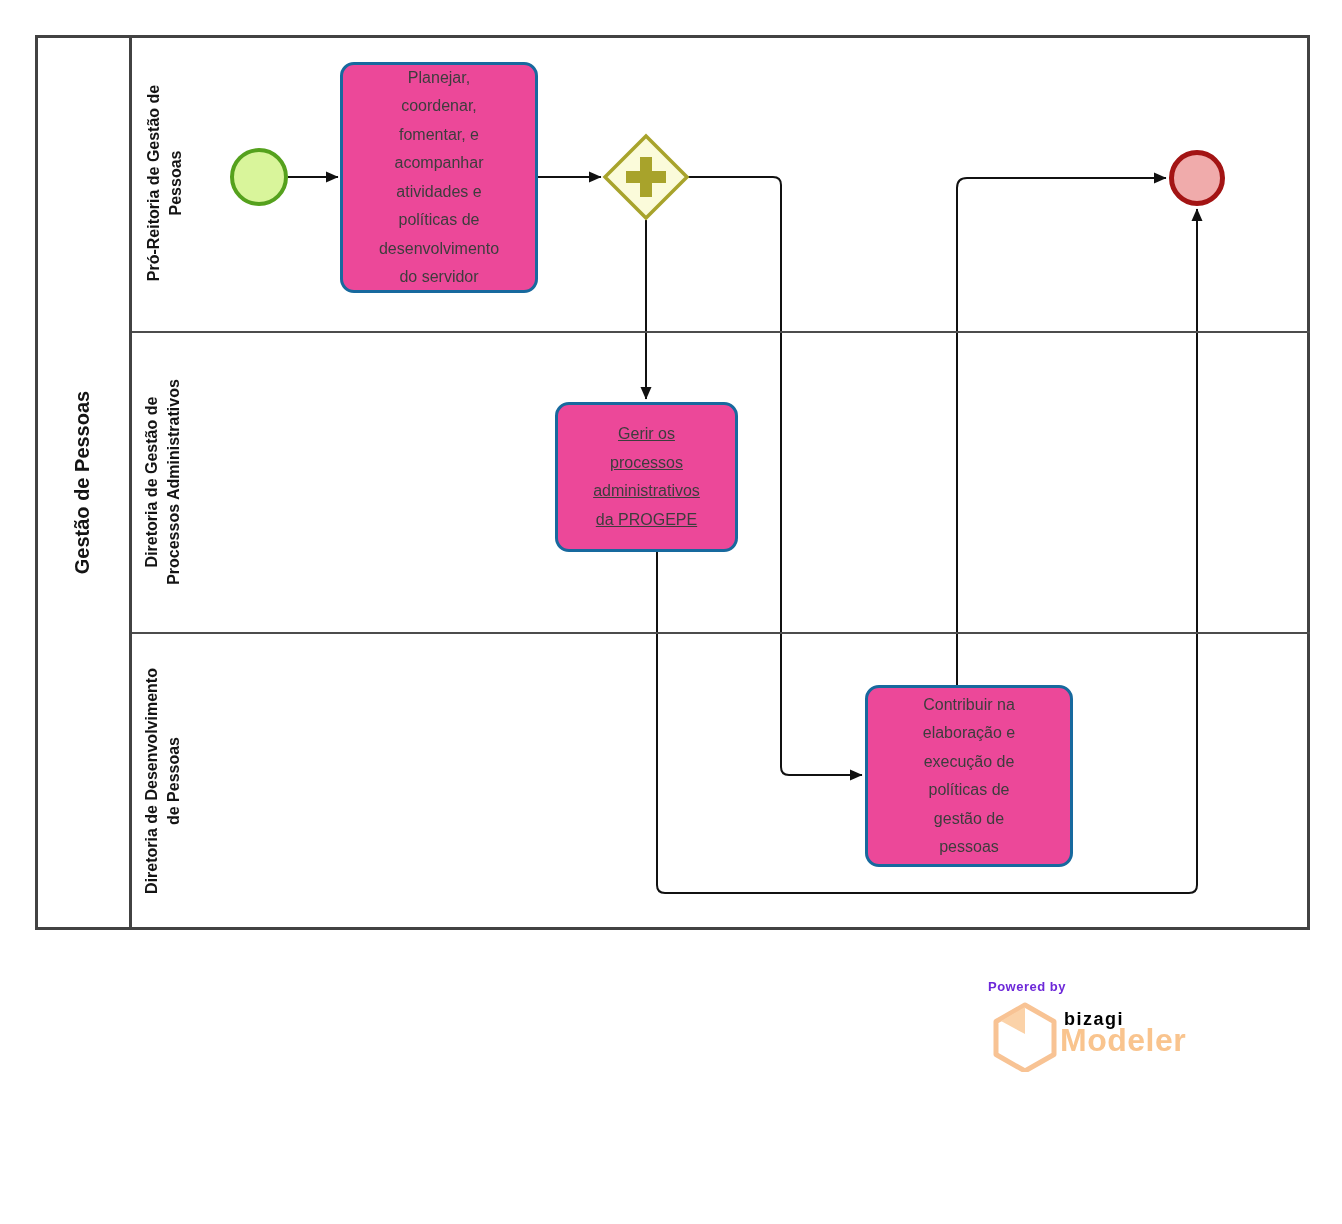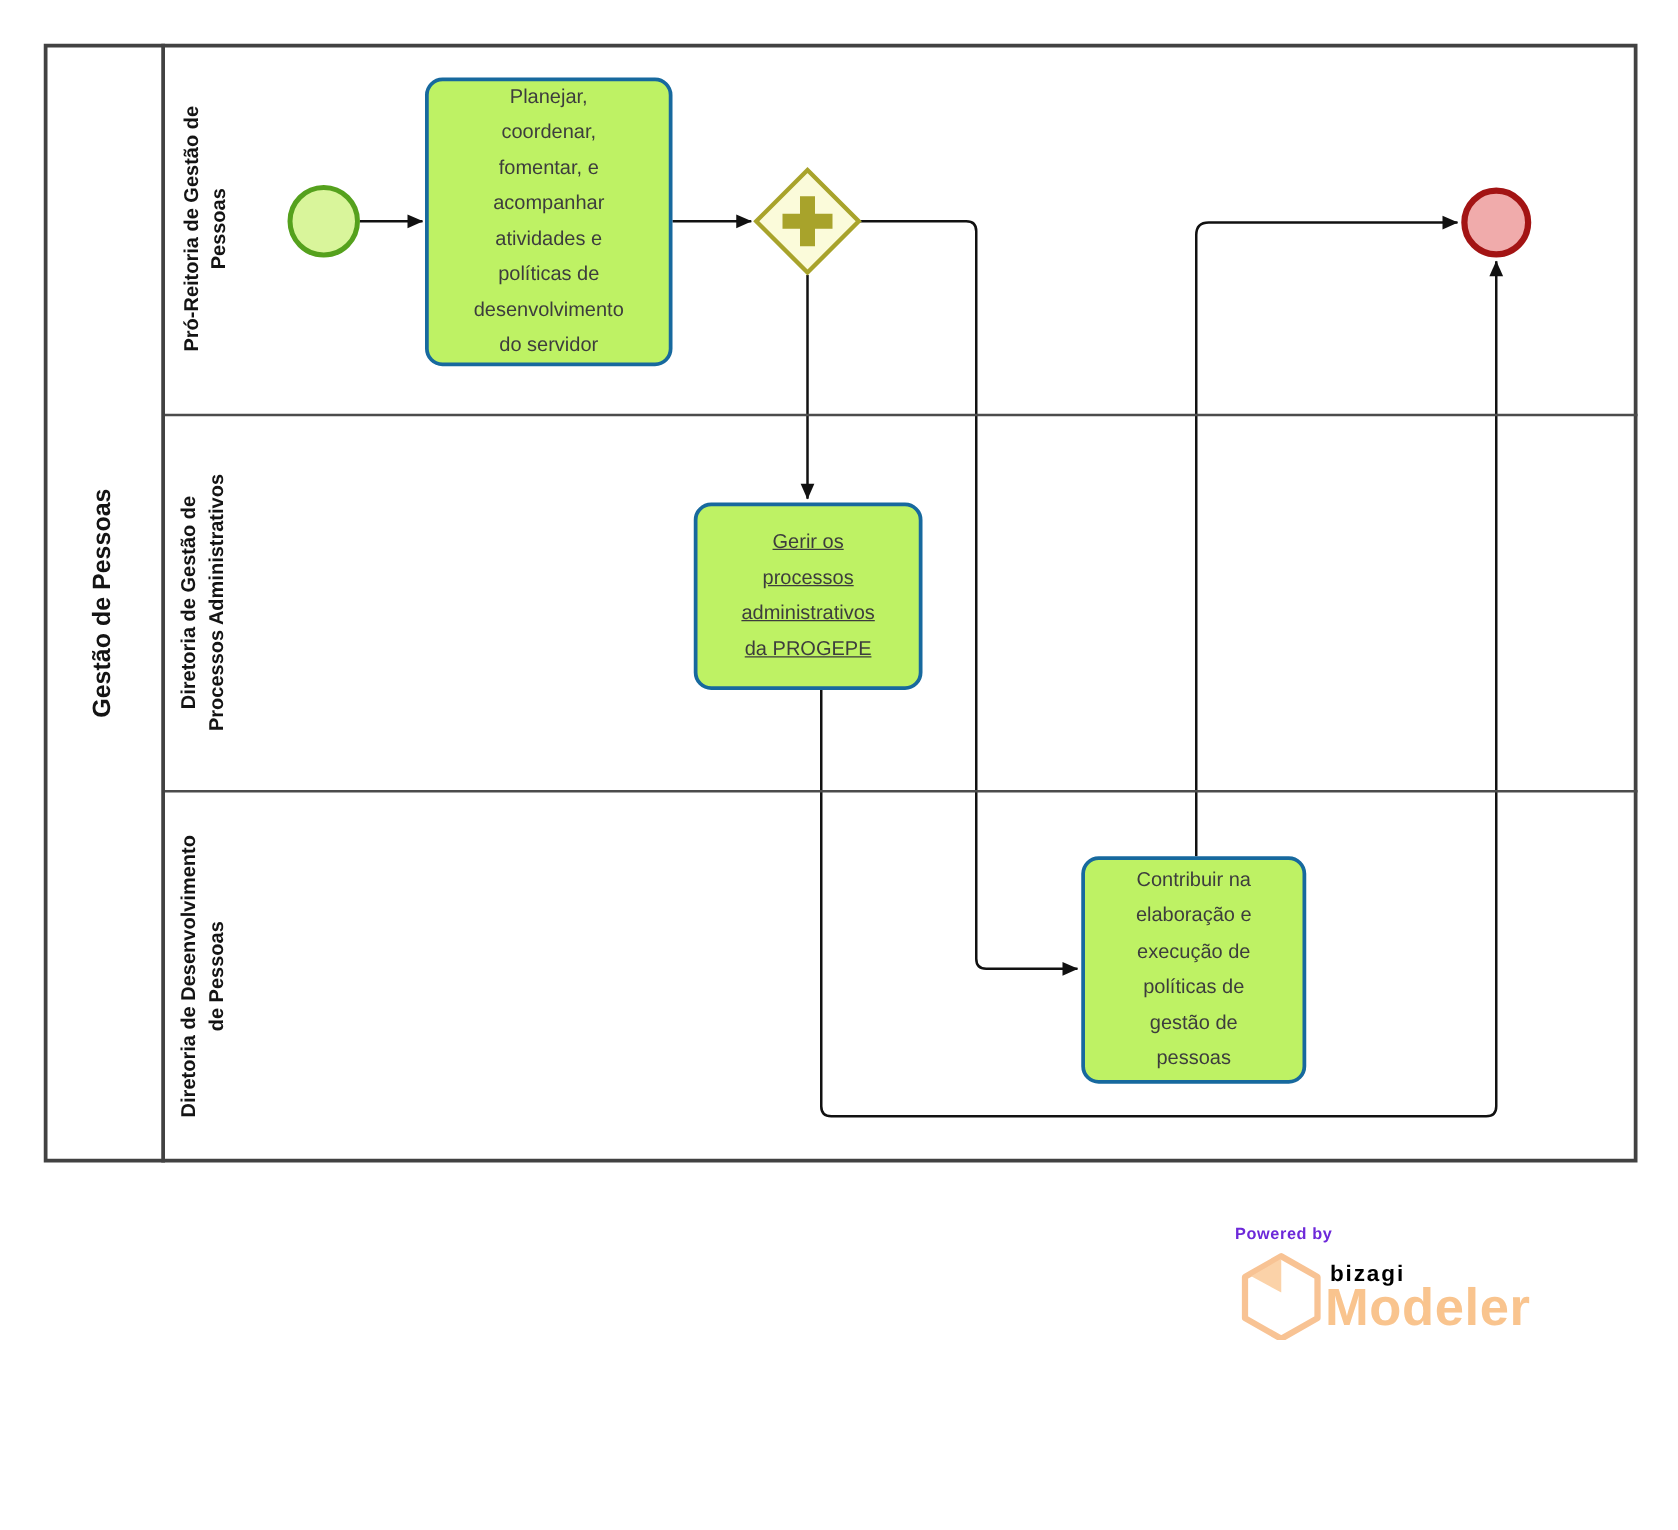--- a/index.html
+++ b/index.html
@@ -26,46 +26,46 @@
     font-weight:bold; transform:rotate(-90deg);
   }
   .pool-title { left:-365px; top:435px; width:895px; height:95px; font-size:20px; }
   .lane-label { font-size:16px; line-height:22px; }
   .lane-label.l1 { left:17px;  top:148px; width:296px; height:70px; }
   .lane-label.l2 { left:13px;  top:447px; width:300px; height:70px; }
   .lane-label.l3 { left:14px;  top:746px; width:298px; height:70px; }
 
   
   .task {
-    background:#bef264; border:3px solid #17699e; border-radius:14px;
+    background:#ec4899; border:3px solid #17699e; border-radius:14px;
     display:flex; align-items:center; justify-content:center;
     text-align:center; white-space:pre-line;
     font-size:16px; line-height:28.5px; color:#3d3d3d; padding:2px;
   }
   .task.t1 { left:340px; top:62px;  width:198px; height:231px; }
   .task.t2 { left:555px; top:402px; width:183px; height:150px;text-decoration:underline; }
-  .task.t3 { left:865px; top:685px; width:180px; height:182px; }
+  .task.t3 { left:865px; top:685px; width:208px; height:182px; }
 
   .event { border-radius:50%; }
   .event.start { left:230px; top:148px; width:58px; height:58px;
                  background:#d9f59b; border:4px solid #55a11d; }
   .event.end   { left:1169px; top:150px; width:56px; height:56px;
                  background:#f0abab; border:5px solid #a31414; }
 
   .gateway-svg { left:600px; top:131px; }
 
   .connectors { left:0; top:0; pointer-events:none; }
 
   
   .powered-by { left:988px; top:979px; font-size:13px; font-weight:bold;
                 color:#6d28d9; letter-spacing:0.5px; }
   .logo-icon  { left:992px; top:1002px; }
   .logo-brand { left:1064px; top:1009px; font-size:18px; color:#000000;
                 letter-spacing:1.5px; font-weight:600; }
-  .logo-product { left:1060px; top:1022px; font-size:42px; font-weight:600;
+  .logo-product { left:1060px; top:1022px; font-size:32px; font-weight:600;
                   color:#f9c48e; letter-spacing:0.5px; }
 </style>
 </head>
 <body>
 
 <svg class="abs connectors" width="1342" height="1224" viewBox="0 0 1342 1224">
   <defs>
     <marker id="arrowhead" markerUnits="userSpaceOnUse" markerWidth="14" markerHeight="12" refX="12.5" refY="6" orient="auto">
       <path d="M0.5,0.5 L13,6 L0.5,11.5 Z" fill="#111111"></path>
     </marker>

